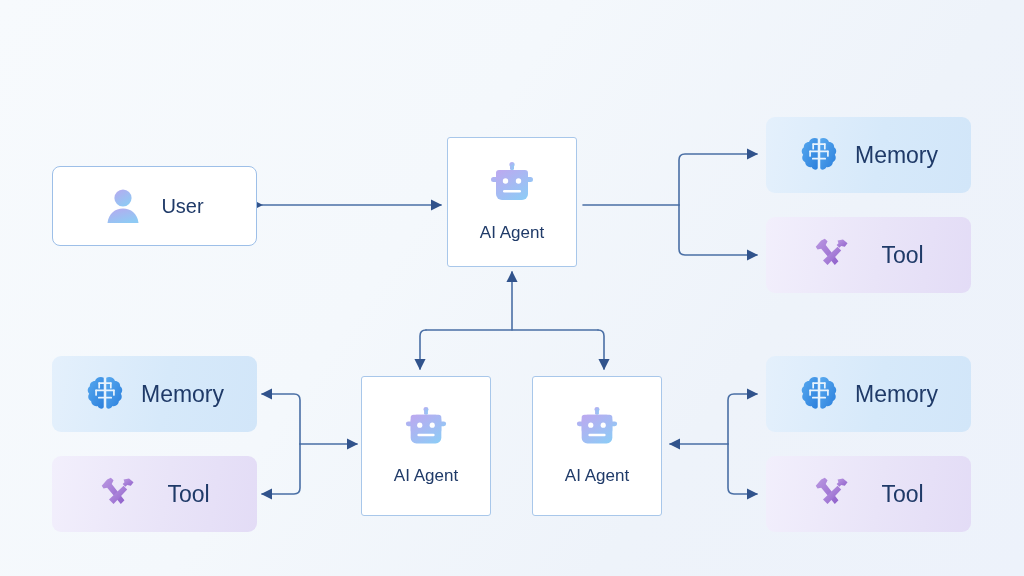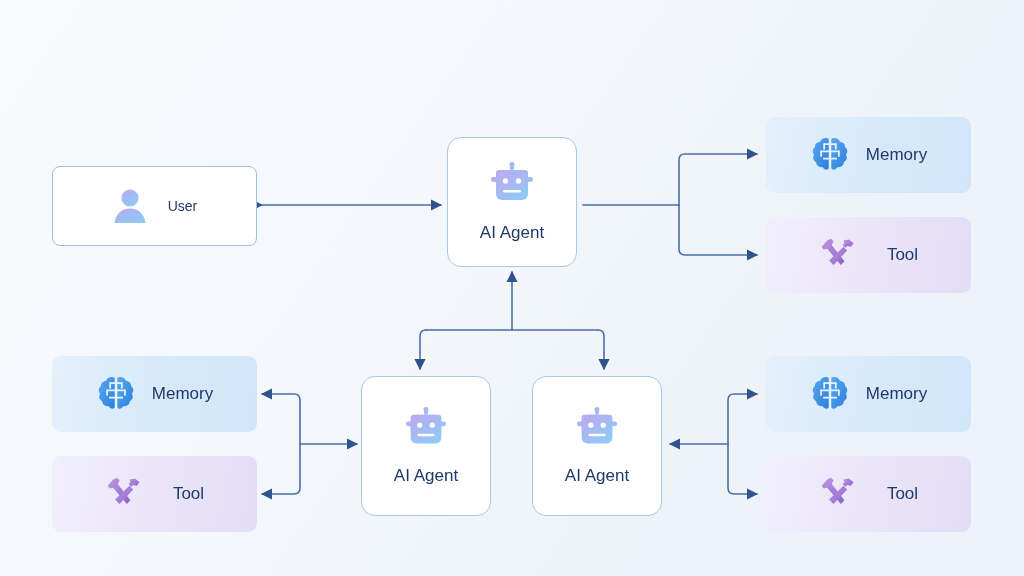--- a/index.html
+++ b/index.html
@@ -28,43 +28,43 @@
   
   .node {
     position: absolute;
     display: flex;
     align-items: center;
     border-radius: 9px;
   }
   .node .ico { flex: 0 0 auto; display: block; }
   .node .lbl {
     color: #1f3a68;
-    font-size: 17px;
+    font-size: 23px;
     white-space: nowrap;
   }
 
   
   .node.agent {
     flex-direction: column;
     justify-content: center;
     background: #ffffff;
     border: 1px solid #a8c7ea;
-    border-radius: 14px;
+    border-radius: 3px;
   }
   .node.agent .lbl { margin-top: 13px; font-size: 17px; }
 
   
   .node.user {
     background: #ffffff;
     border: 1px solid #9dbfe8;
     border-radius: 8px;
     justify-content: center;
     gap: 20px;
   }
-  .node.user .lbl { font-size: 14px; }
+  .node.user .lbl { font-size: 20px; }
 
   
   .node.memory {
     background: linear-gradient(100deg, #e4f0fc 0%, #d6e9fa 55%, #d2e6f9 100%);
     justify-content: center;
     gap: 16px;
   }
   
   .node.tool {
     background: linear-gradient(100deg, #f2effc 0%, #e9e4f8 55%, #e3dcf6 100%);

